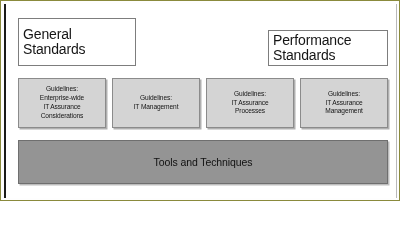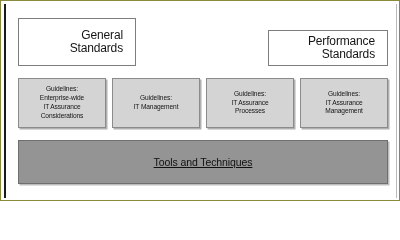--- a/index.html
+++ b/index.html
@@ -50,26 +50,26 @@
     justify-content: space-between;
     align-items: stretch;
   }
   .standard-box {
     box-sizing: border-box;
     background: #ffffff;
     border: 1px solid #7d7d7d;
     display: flex;
     align-items: center;
     justify-content: center;
-    text-align: right;
+    text-align: left;
     color: #151515;
-    font-size: 12px;
+    font-size: 14px;
     letter-spacing: -0.15px;
     line-height: 1.1;
-    padding: 0 12px;
+    padding: 0 4px;
   }
   .standard-box.w-general     { width: 118px; }
   .standard-box.w-performance { width: 120px; margin-top: 12px; }
   .standard-box.w-reporting   { width: 118px; }
 
   
   .guidelines-row {
     position: absolute;
     left: 12px;
     top: 74px;
@@ -113,21 +113,20 @@
     background: #949494;
     border: 1px solid #6f6f6f;
     box-shadow: 1.5px 1.5px 0 0 #bdbdbd;
     display: flex;
     align-items: center;
     justify-content: center;
     text-align: left;
     color: #111111;
     font-size: 10.5px;
     letter-spacing: -0.1px;
-    text-decoration: underline;
   }
 </style>
 </head>
 <body>
 
 <div id="framework-diagram">
   <div id="diagram-canvas">
 
     <div class="standards-row">
       <div class="standard-box w-general">General Standards</div>

